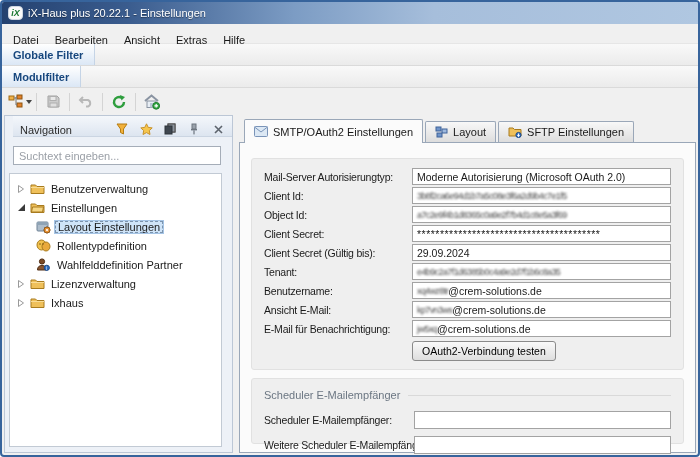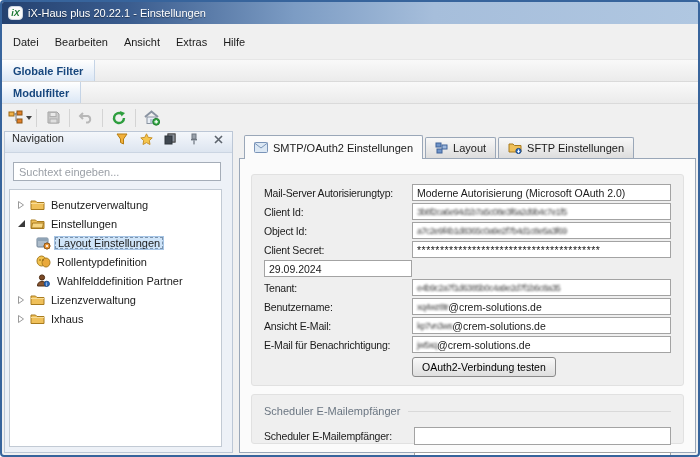--- a/index.html
+++ b/index.html
@@ -15,37 +15,37 @@
     flex:none; height:22px; display:flex; align-items:center; gap:5px; padding:0 6px;
     background:linear-gradient(to right,#24416f 0%,#3a5c8e 18%,#7c9cc4 42%,#a6bedb 62%,#b0c7e1 100%);
   }
   .app-icon {
     width:15px; height:14px; background:#fafafa; border-radius:4px; border:1px solid #d0d8e2;
     color:#1c7a34; font-weight:bold; font-style:italic; font-size:9px;
     display:flex; align-items:center; justify-content:center; line-height:1;
   }
   .title { color:#fff; text-shadow:0 1px 1px rgba(0,0,0,.45); white-space:nowrap; }
   
-  .menubar { flex:none; height:36px; display:flex; align-items:center; padding:8px 3px; background:#f0f0f0; border-bottom:1px solid #e6e6e6; }
+  .menubar { flex:none; height:20px; display:flex; padding:8px 3px; background:#f0f0f0; border-bottom:1px solid #e6e6e6; }
   .menu-item { padding:2px 8px; cursor:default; }
   
   .filter-row { flex:none; height:22px; background:linear-gradient(#f9f9f9,#ebebeb); border-bottom:1px solid #dadada; display:flex; align-items:stretch; }
   .filter-tab { display:flex; align-items:center; padding:0 11px; background:linear-gradient(#ffffff,#dbe7f5); border-right:1px solid #c5d4e6; color:#17477e; font-weight:bold; white-space:nowrap; }
   
   .toolbar { flex:none; height:27px; display:flex; align-items:center; padding:0 5px; background:#f0f0f0; }
   .tbtn { width:26px; height:22px; display:flex; align-items:center; justify-content:center; border-radius:2px; gap:1px; }
   .tbtn.disabled { opacity:.9; }
   .tsep { width:1px; height:18px; background:#d4d4d4; margin:0 3px; flex:none; }
   .caret { width:0; height:0; border-left:3px solid transparent; border-right:3px solid transparent; border-top:4px solid #444; margin-left:1px; }
   
   .main { flex:1; display:flex; min-height:0; padding:0 2px 2px 2px; gap:6px; }
   
   .nav-panel { flex:none; width:229px; display:flex; flex-direction:column; border:1px solid #bcc7d6; background:#edf1f7; min-height:0; }
-  .nav-header { flex:none; height:21px; display:flex; align-items:flex-start; padding:0 7px; gap:10px;
-    background:linear-gradient(#f4f7fb,#dde5f0); border-bottom:1px solid #cbd5e2; }
+  .nav-header { flex:none; height:21px; display:flex; align-items:flex-end; padding:0 7px; gap:10px;
+    background:linear-gradient(#f4f7fb,#dde5f0); border-bottom:1px solid #cbd5e2;margin-left:8px; }
   .nav-title { flex:1; color:#2b2b2b; }
   .nav-hicon { width:14px; height:14px; display:flex; align-items:center; justify-content:center; flex:none; }
   .nav-search { flex:none; padding:9px 11px 5px 8px; }
   .nav-search input { width:100%; height:19px; border:1px solid #a5adb8; background:#fff; font:inherit; color:#555; padding:0 5px; }
   .nav-search input::placeholder { color:#9a9fa6; }
   .nav-tree { flex:1; margin:3px 10px 5px 4px; background:#fff; border:1px solid #c2cad4; padding:5px 0; overflow:hidden; }
   .trow { height:19px; display:flex; align-items:center; gap:3px; padding-left:6px; white-space:nowrap; cursor:default; }
   .trow .exp { width:10px; flex:none; display:flex; align-items:center; justify-content:center; }
   .trow .ticon { width:16px; height:14px; flex:none; display:flex; align-items:center; justify-content:center; }
   .trow.child { padding-left:25px; }
@@ -352,20 +352,21 @@
           </div>
 
           <div class="frow">
             <span class="flabel">Client Secret:</span>
             <div class="finput">
               <span style="letter-spacing:0.5px;">****************************************</span>
             </div>
           </div>
 
           <div class="frow">
+            <span class="flabel">Client Secret (Gültig bis):</span>
             <div class="finput">
               <span>29.09.2024</span>
             </div>
           </div>
 
           <div class="frow">
             <span class="flabel">Tenant:</span>
             <div class="finput">
               <span class="scramble">e4b9c2a7f1d6385b0c4a9e2d7f1b6c8a35</span>
             </div>

